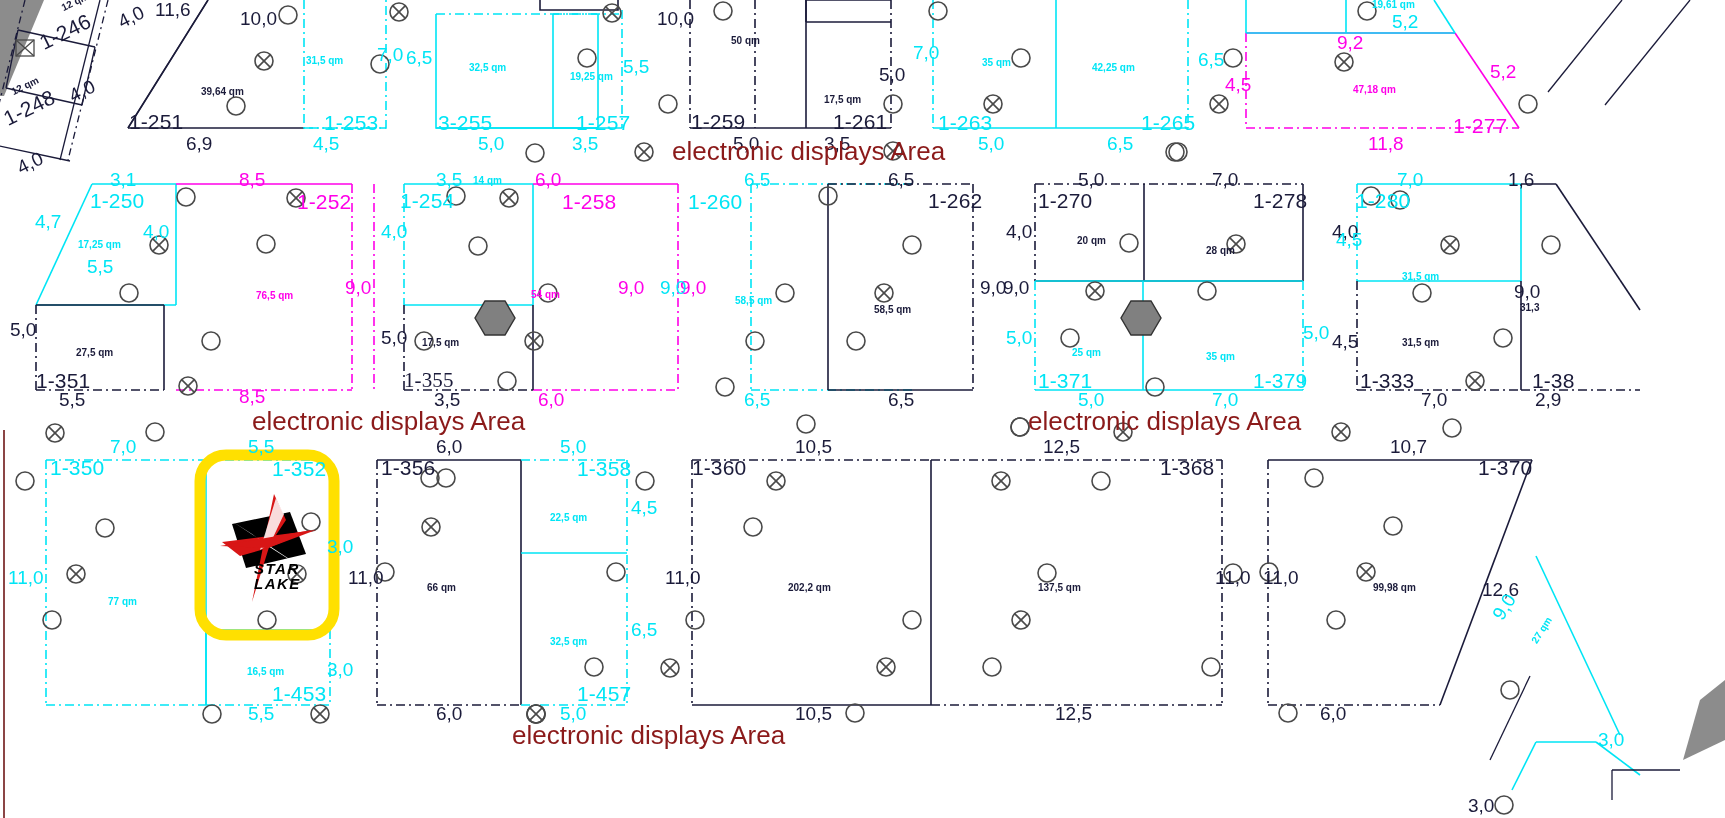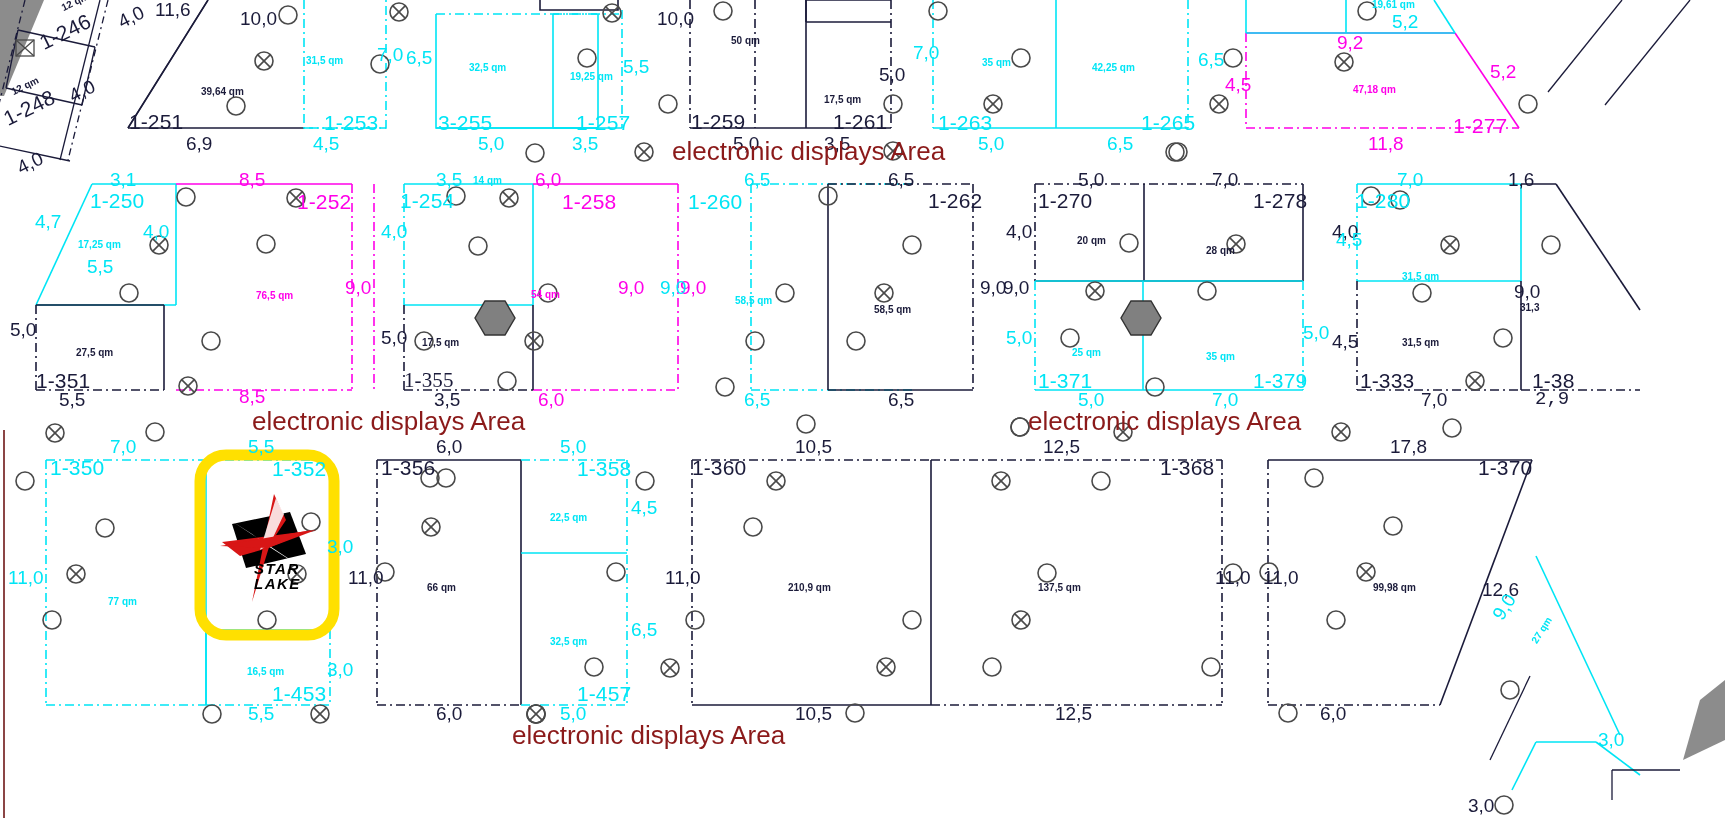--- a/index.html
+++ b/index.html
@@ -535,21 +535,21 @@
       <div class="lbl dim cy" style="left: 1336px; top: 230px;">4,5</div>
       <div class="lbl qm cy" style="left: 1402px; top: 272px;">31,5 qm</div>
       <div class="lbl dim blk" style="left: 1508px; top: 170px;">1,6</div>
       <div class="lbl dim blk" style="left: 1514px; top: 282px;">9,0</div>
       <div class="lbl qm blk" style="left: 1520px; top: 303px;">31,3</div>
       <div class="lbl dim blk" style="left: 1332px; top: 332px;">4,5</div>
       <div class="lbl qm blk" style="left: 1402px; top: 338px;">31,5 qm</div>
       <div class="lbl booth-id blk" style="left: 1360px; top: 370px;">1-333</div>
       <div class="lbl dim blk" style="left: 1421px; top: 390px;">7,0</div>
       <div class="lbl booth-id blk" style="left: 1532px; top: 370px;">1-38</div>
-      <div class="lbl dim blk" style="left: 1535px; top: 390px; font-family: Liberation Mono, monospace;">2,9</div>
+      <div class="lbl dim blk" style="left: 1535px; top: 390px;">2,9</div>
       <div class="lbl dim cy" style="left: 110px; top: 437px;">7,0</div>
       <div class="lbl booth-id cy" style="left: 50px; top: 457px;">1-350</div>
       <div class="lbl dim cy" style="left: 8px; top: 568px;">11,0</div>
       <div class="lbl qm cy" style="left: 108px; top: 597px;">77 qm</div>
       <div class="lbl dim cy" style="left: 248px; top: 437px;">5,5</div>
       <div class="lbl booth-id cy" style="left: 272px; top: 458px;">1-352</div>
       <div class="lbl dim cy" style="left: 327px; top: 537px;">3,0</div>
       <div class="lbl qm cy" style="left: 247px; top: 667px;">16,5 qm</div>
       <div class="lbl booth-id cy" style="left: 272px; top: 683px;">1-453</div>
       <div class="lbl dim cy" style="left: 248px; top: 704px;">5,5</div>
@@ -563,28 +563,28 @@
       <div class="lbl booth-id cy" style="left: 577px; top: 458px;">1-358</div>
       <div class="lbl dim cy" style="left: 631px; top: 498px;">4,5</div>
       <div class="lbl qm cy" style="left: 550px; top: 513px;">22,5 qm</div>
       <div class="lbl dim cy" style="left: 631px; top: 620px;">6,5</div>
       <div class="lbl qm cy" style="left: 550px; top: 637px;">32,5 qm</div>
       <div class="lbl booth-id cy" style="left: 577px; top: 683px;">1-457</div>
       <div class="lbl dim cy" style="left: 560px; top: 704px;">5,0</div>
       <div class="lbl dim blk" style="left: 795px; top: 437px;">10,5</div>
       <div class="lbl booth-id blk" style="left: 692px; top: 457px;">1-360</div>
       <div class="lbl dim blk" style="left: 665px; top: 568px;">11,0</div>
-      <div class="lbl qm blk" style="left: 788px; top: 583px;">210,9 qm</div>
+      <div class="lbl qm blk" style="left: 788px; top: 583px;">202,2 qm</div>
       <div class="lbl dim blk" style="left: 795px; top: 704px;">10,5</div>
       <div class="lbl dim blk" style="left: 1043px; top: 437px;">12,5</div>
       <div class="lbl booth-id blk" style="left: 1160px; top: 457px;">1-368</div>
       <div class="lbl qm blk" style="left: 1038px; top: 583px;">137,5 qm</div>
       <div class="lbl dim blk" style="left: 1215px; top: 568px;">11,0</div>
       <div class="lbl dim blk" style="left: 1055px; top: 704px;">12,5</div>
-      <div class="lbl dim blk" style="left: 1390px; top: 437px;">17,8</div>
+      <div class="lbl dim blk" style="left: 1390px; top: 437px;">10,7</div>
       <div class="lbl booth-id blk" style="left: 1478px; top: 457px;">1-370</div>
       <div class="lbl dim blk" style="left: 1263px; top: 568px;">11,0</div>
       <div class="lbl qm blk" style="left: 1373px; top: 583px;">99,98 qm</div>
       <div class="lbl dim blk" style="left: 1482px; top: 580px;">12,6</div>
       <div class="lbl dim blk" style="left: 1320px; top: 704px;">6,0</div>
       <div class="lbl dim cy rot" style="left: 1489px; top: 613px; transform: rotate(-58deg);">9,0</div>
       <div class="lbl qm cy rot" style="left: 1530px; top: 640px; transform: rotate(-58deg);">27 qm</div>
       <div class="lbl dim cy" style="left: 1598px; top: 730px;">3,0</div>
       <div class="lbl dim blk" style="left: 1468px; top: 796px;">3,0</div>
     </div>

